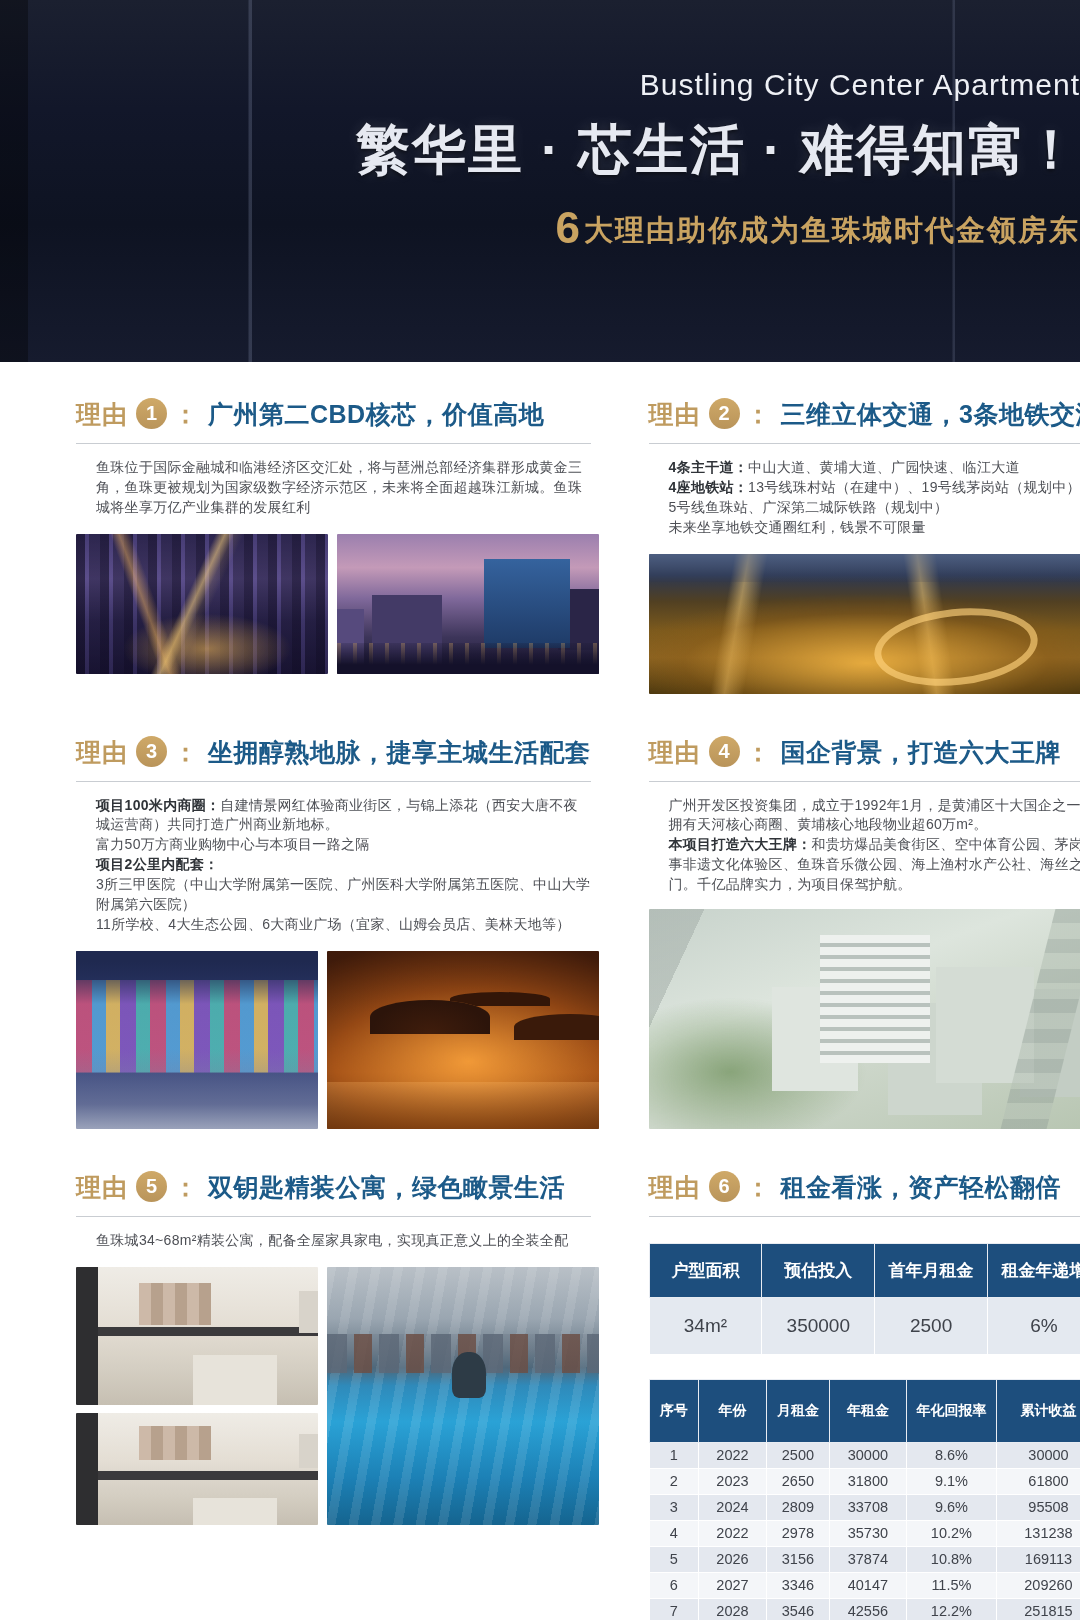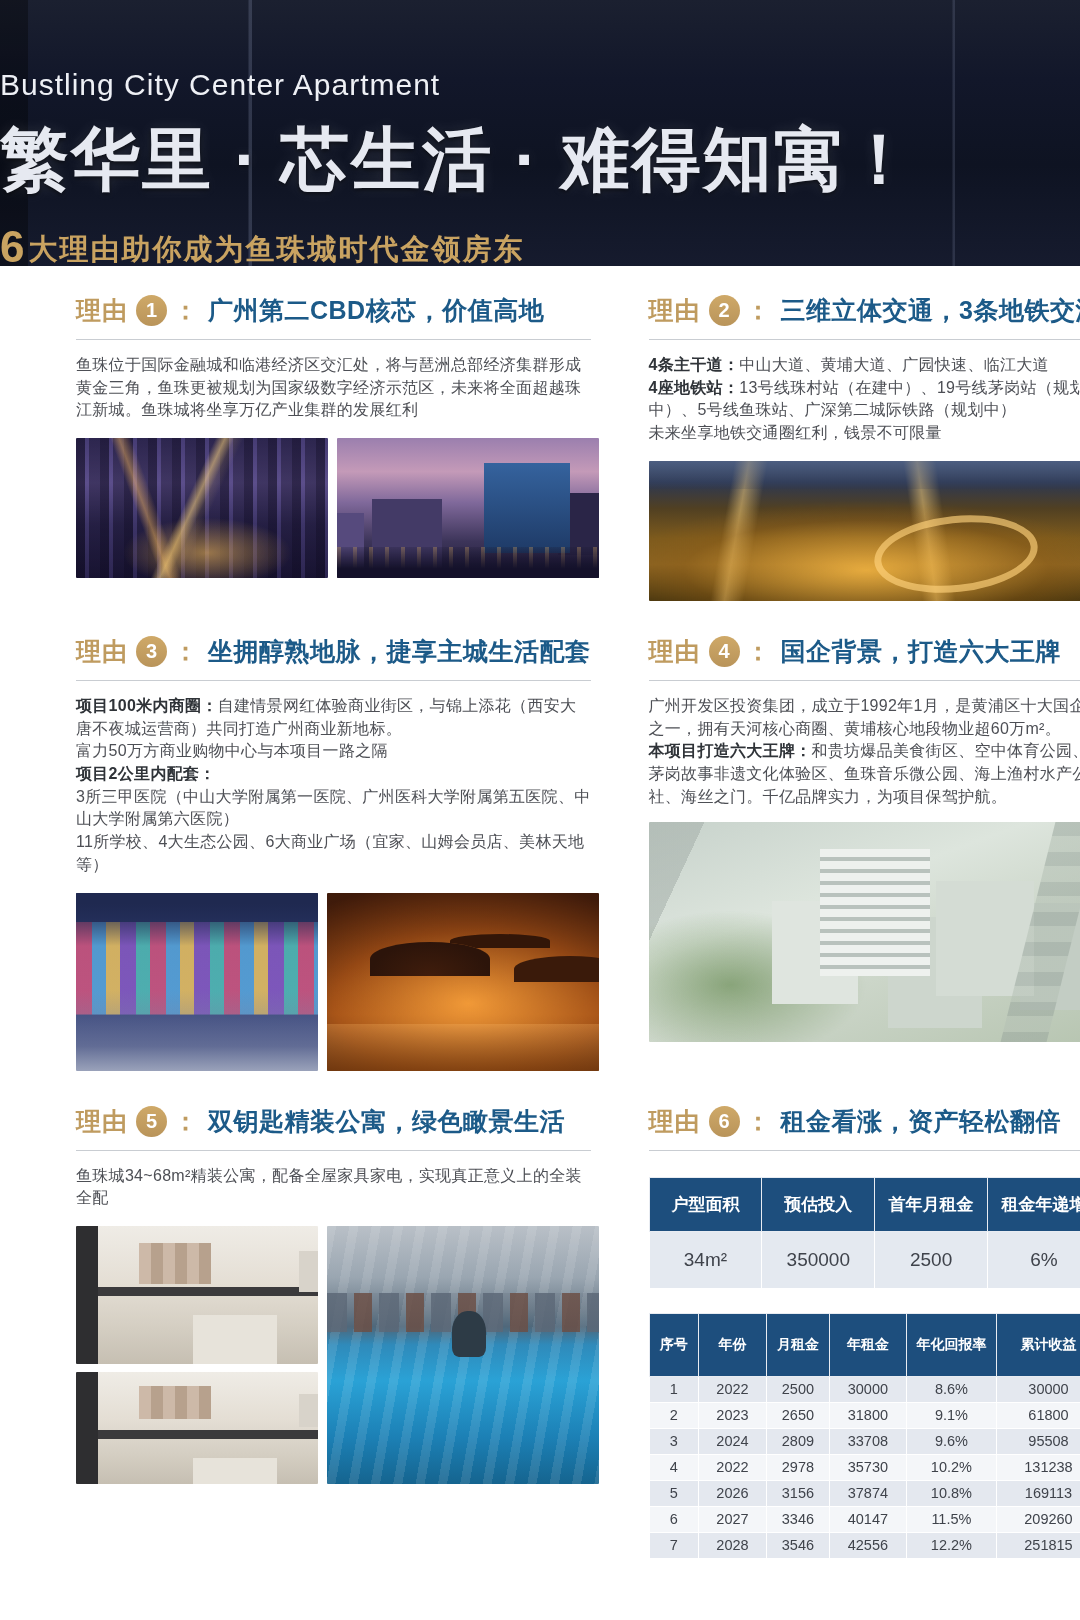--- a/index.html
+++ b/index.html
@@ -2,49 +2,49 @@
 <html lang="zh"><head>
 <meta charset="utf-8">
 <style>
   * { margin:0; padding:0; box-sizing:border-box; }
   html,body { background:#ffffff; }
   body { font-family:"Liberation Sans","DejaVu Sans",sans-serif; }
   #page { width:1080px; min-height:1620px; margin:0 auto; background:#ffffff; overflow:hidden; }
 
   
   .hero {
-    height:266px; position:relative; text-align:left;
+    height:362px; position:relative; text-align:right;
     background:
       linear-gradient(90deg, rgba(0,0,0,.35) 0 28px, transparent 28px 60px),
       linear-gradient(90deg, transparent 0 248px, rgba(130,140,170,.28) 249px 252px, transparent 252px),
       linear-gradient(90deg, transparent 0 952px, rgba(130,140,170,.22) 953px 955px, transparent 955px),
       linear-gradient(180deg, #1b2030 0%, #12172a 30%, #0e1322 62%, #161b2e 100%);
     padding-top:68px;
   }
   .hero-en { color:#eef0f5; font-size:30px; font-weight:400; letter-spacing:1px; }
-  .hero-cn { margin-top:12px; font-size:69px; font-weight:800; letter-spacing:2px;
+  .hero-cn { margin-top:12px; font-size:54px; font-weight:800; letter-spacing:2px;
     color:#e6e9f1; text-shadow:0 2px 4px rgba(0,0,0,.55), 0 0 14px rgba(255,255,255,.12); }
   .hero-sub { margin-top:16px; color:#c9a361; font-size:29px; font-weight:700; letter-spacing:2px; }
   .hero-sub .big-num { font-size:44px; font-weight:800; vertical-align:-3px; margin-right:2px; }
 
   
   .content { padding:28px 78px 36px 76px; display:grid; grid-template-columns:1fr 1fr;
     column-gap:58px; row-gap:34px; }
   .section { }
 
-  .sec-head { display:flex; align-items:center; white-space:nowrap; }
+  .sec-head { display:flex; white-space:nowrap;margin-top:8px; }
   .sec-label { color:#bf9b5f; font-size:25px; font-weight:800; letter-spacing:1px; }
   .sec-badge { width:31px; height:31px; border-radius:50%; background:linear-gradient(180deg,#cfa968,#b9945a);
     color:#ffffff; font-size:20px; font-weight:700; display:inline-flex; align-items:center;
     justify-content:center; margin:0 6px 0 8px; }
   .sec-colon { color:#bf9b5f; font-size:25px; font-weight:800; margin-right:10px; }
   .sec-title { color:#1c5a88; font-size:25px; font-weight:800; letter-spacing:.5px; }
   .sec-rule { border:none; border-top:1px solid #c9cdd2; margin:12px 0 14px; }
 
-  .sec-body p { color:#4d4f55; font-size:16px; line-height:1.42; letter-spacing:.3px; }
+  .sec-body p { color:#4d4f55; font-size:14px; line-height:1.42; letter-spacing:.3px;margin-left:20px; }
   .sec-body p b { color:#2f3338; }
   .sec-body { min-height:10px; }
 
   
   .photo-row { display:grid; column-gap:9px; margin-top:16px; }
   .cols-2a { grid-template-columns:49% 51%; }
   .cols-2b { grid-template-columns:47% 53%; }
   .ph { position:relative; overflow:hidden; border-radius:1px; }
 
   .ph-skyline {

